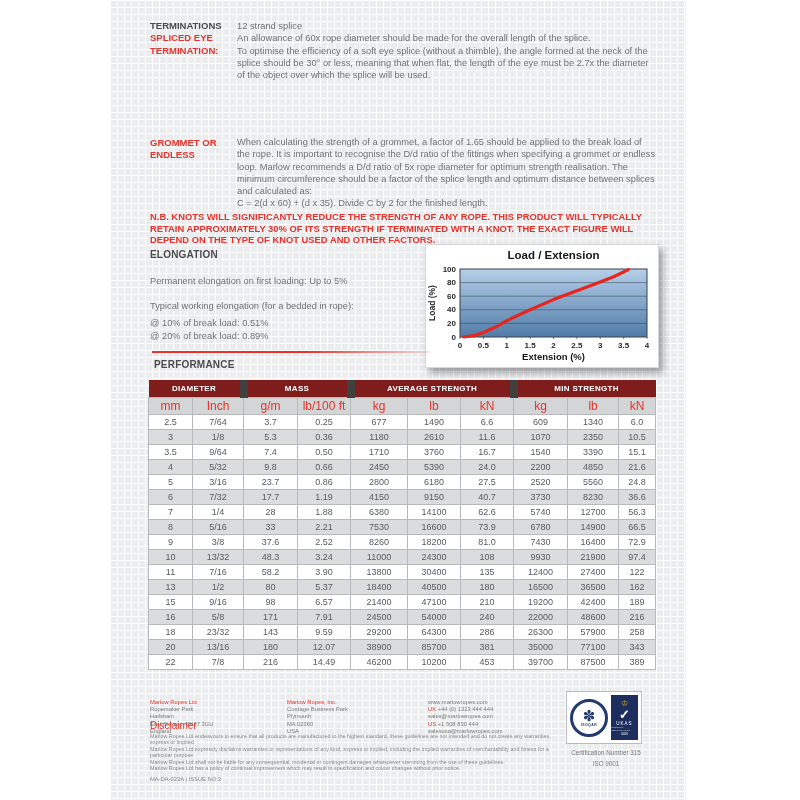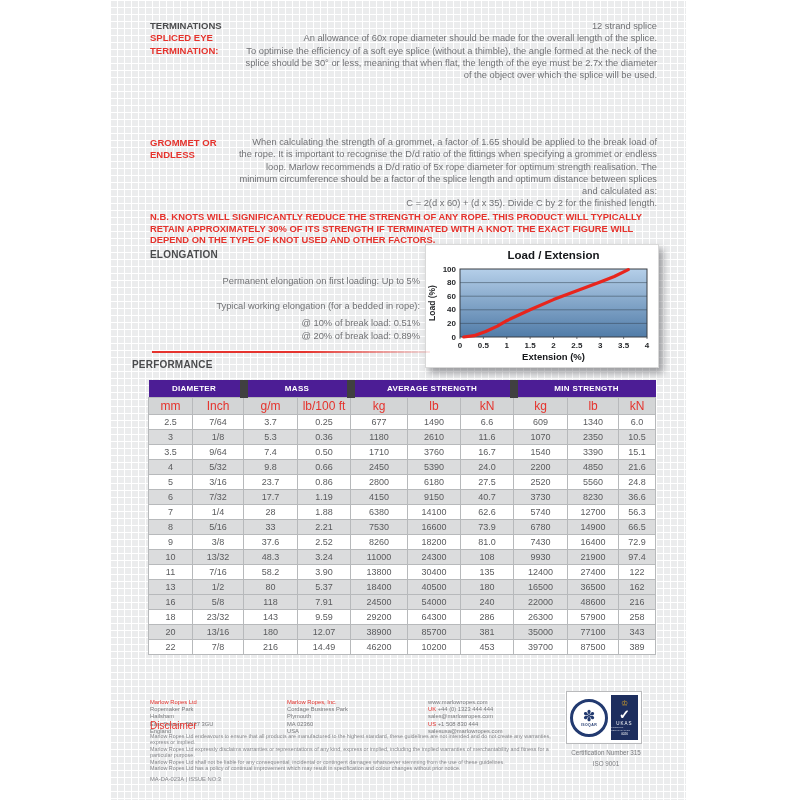--- a/index.html
+++ b/index.html
@@ -13,21 +13,21 @@
     background-color:#ebeced;
     background-image:
       linear-gradient(#ffffff 1px, transparent 1px),
       linear-gradient(90deg, #ffffff 1px, transparent 1px);
     background-size:7px 7px;
   }
 
   .abs { position:absolute; }
   .red { color:#e5332d; }
   .dark { color:#4a4b4d; }
-  .body-txt { color:#707174; font-size:9.3px; line-height:12.3px;text-align:right; }
+  .body-txt { color:#707174; font-size:9.3px; line-height:12.3px; }
 
   .label-col { left:150px; width:86px; font-weight:bold; font-size:9.5px; line-height:12.3px; }
   .copy-col  { left:237px; width:420px; }
   .copy-col p { margin:0; }
 
   .nb-block { left:150px; top:211px; width:508px; color:#e5332d; font-weight:bold; font-size:9.4px; line-height:11.6px; }
 
   .sec-heading { font-weight:bold; font-size:10px; color:#4a4b4d; letter-spacing:.2px; }
 
   
@@ -40,21 +40,21 @@
 
   .red-rule { left:152px; top:351px; width:278px; height:2px;
     background:linear-gradient(90deg, #e5332d 0%, #e5332d 55%, rgba(229,51,45,.12) 100%); }
 
   
   .perf-table { left:148px; top:380px; width:507px; border-collapse:collapse; table-layout:fixed; }
   .perf-table col.c0{width:44px}.perf-table col.c1{width:51px}.perf-table col.c2{width:54px}
   .perf-table col.c3{width:53px}.perf-table col.c4{width:57px}.perf-table col.c5{width:53px}
   .perf-table col.c6{width:53px}.perf-table col.c7{width:54px}.perf-table col.c8{width:51px}
   .perf-table col.c9{width:37px}
-  .perf-table th.group { background:#4c1d95; color:#ffffff; font-size:8px; font-weight:bold;
+  .perf-table th.group { background:#7f1d1d; color:#ffffff; font-size:8px; font-weight:bold;
     height:17px; letter-spacing:.3px; }
   .perf-table th.group + th.group { border-left:8px solid #404040; }
   .perf-table th.unit { background:#d3d5d6; color:#e5332d; font-size:12px; font-weight:normal;
     height:17px; border:1px solid #b7b9bb; }
   .perf-table td { border:1px solid #b7b9bb; height:15px; text-align:center;
     font-size:9px; color:#5a5b5d; background:#ffffff; }
   .perf-table tr.alt td { background:#dbdcdd; }
 
   
   .foot-col { top:699px; font-size:5.8px; line-height:7.2px; color:#7a7b7e; }
@@ -154,21 +154,21 @@
         <line x1="221" y1="92" x2="221" y2="94" stroke="#3a3f45" stroke-width="0.7"></line>
         <text x="221" y="103" text-anchor="middle" font-size="8" font-weight="bold" fill="#26282b">4</text>
         <polyline points="37.74,92 48.025,90.64 59.712500000000006,86.56 71.4,81.12 80.75,75.68 104.125,64.8 127.5,54.599999999999994 150.875,45.76 174.25,36.919999999999995 188.275,31.479999999999997 202.3,24.680000000000007" fill="none" stroke="#e8251d" stroke-width="3.2" stroke-linecap="round" stroke-linejoin="round"></polyline>
         <text x="127.5" y="14" text-anchor="middle" font-size="11.5" font-weight="bold" fill="#15171a">Load / Extension</text>
         <text transform="translate(9,58) rotate(-90)" text-anchor="middle" font-size="8.5" font-weight="bold" fill="#26282b">Load (%)</text>
         <text x="127.5" y="115" text-anchor="middle" font-size="9.5" font-weight="bold" fill="#15171a">Extension (%)</text>
       </svg>
   </div>
 
   <div class="abs red-rule"></div>
-  <div class="abs sec-heading" style="left:132px; top:359px;">PERFORMANCE</div>
+  <div class="abs sec-heading" style="left:154px; top:359px;">PERFORMANCE</div>
 
   <table class="abs perf-table">
     <colgroup>
       <col class="c0">
         <col class="c1">
         <col class="c2">
         <col class="c3">
         <col class="c4">
       <col class="c5">
         <col class="c6">
@@ -334,24 +334,36 @@
           <td>1/2</td>
           <td>80</td>
           <td>5.37</td>
           <td>18400</td>
           <td>40500</td>
           <td>180</td>
           <td>16500</td>
           <td>36500</td>
           <td>162</td>
         </tr>
+        <tr>
+          <td>15</td>
+          <td>9/16</td>
+          <td>98</td>
+          <td>6.57</td>
+          <td>21400</td>
+          <td>47100</td>
+          <td>210</td>
+          <td>19200</td>
+          <td>42400</td>
+          <td>189</td>
+        </tr>
         <tr class="alt">
           <td>16</td>
           <td>5/8</td>
-          <td>118</td>
+          <td>171</td>
           <td>7.91</td>
           <td>24500</td>
           <td>54000</td>
           <td>240</td>
           <td>22000</td>
           <td>48600</td>
           <td>216</td>
         </tr>
         <tr>
           <td>18</td>

